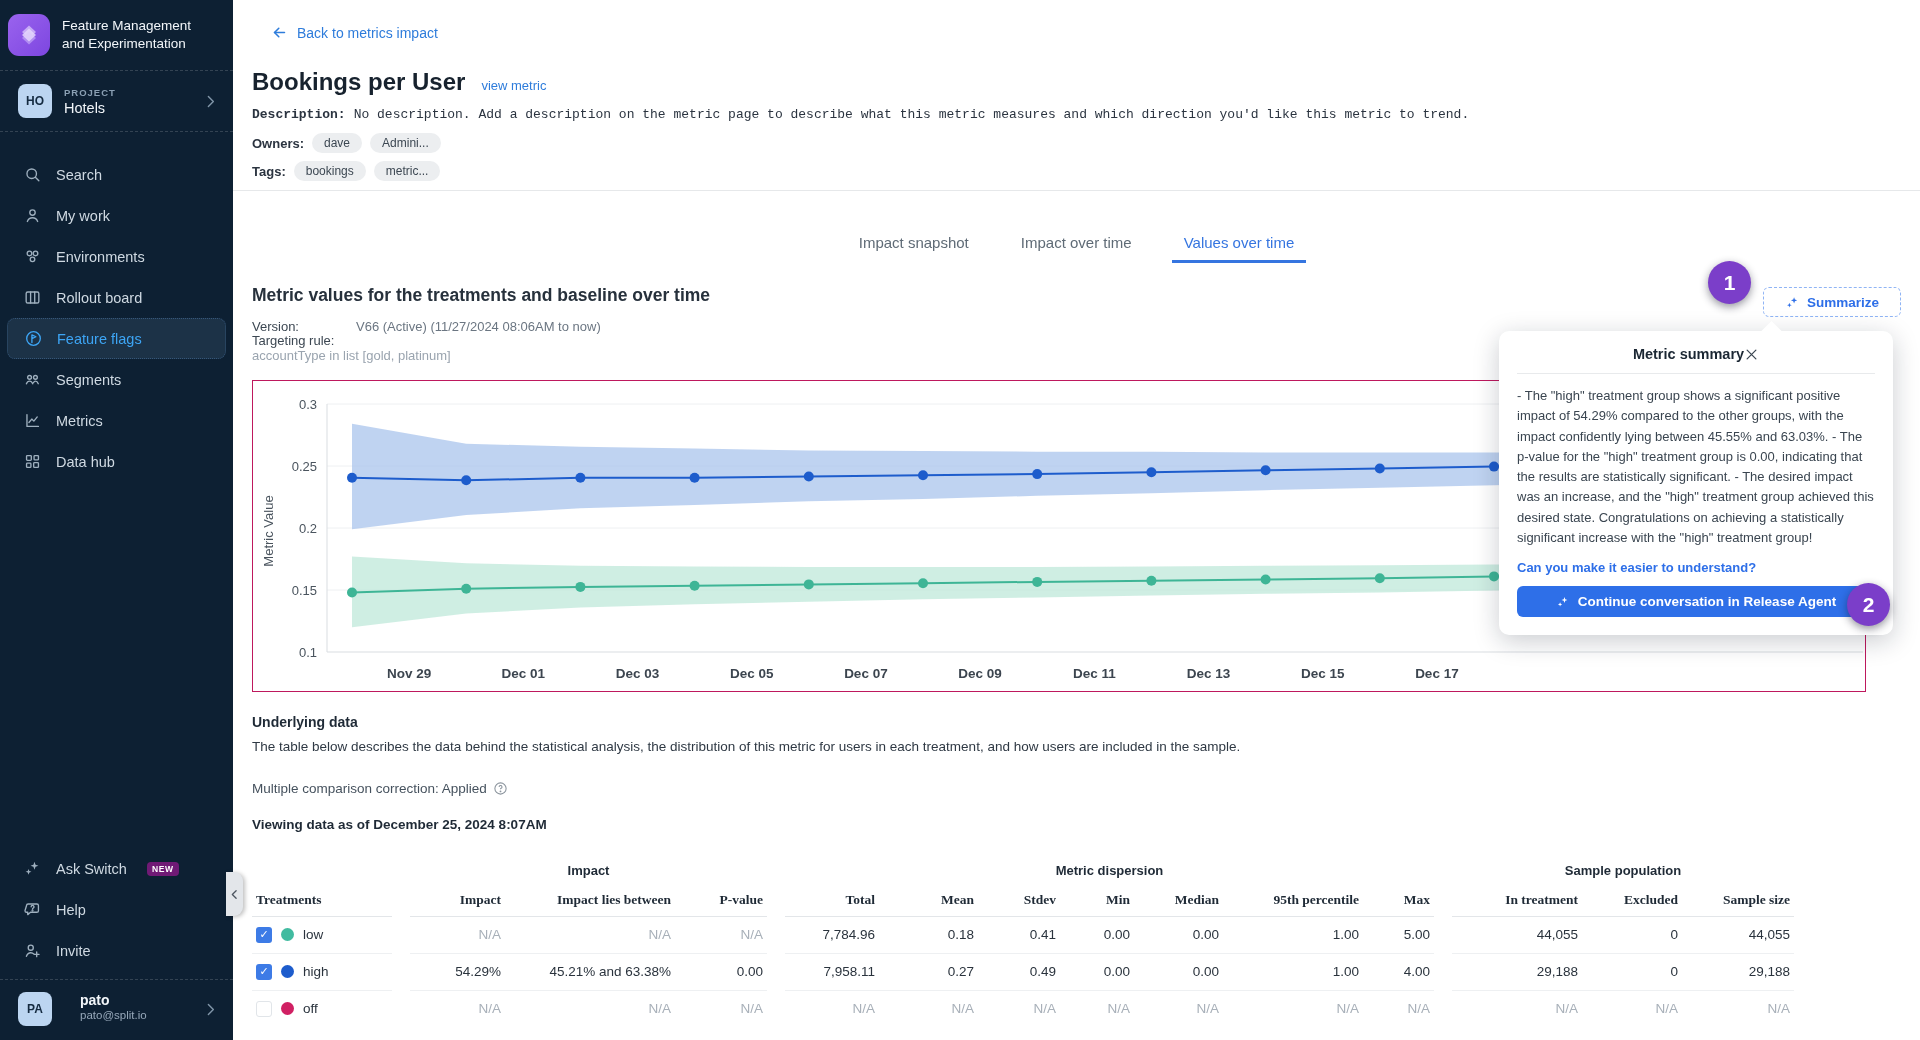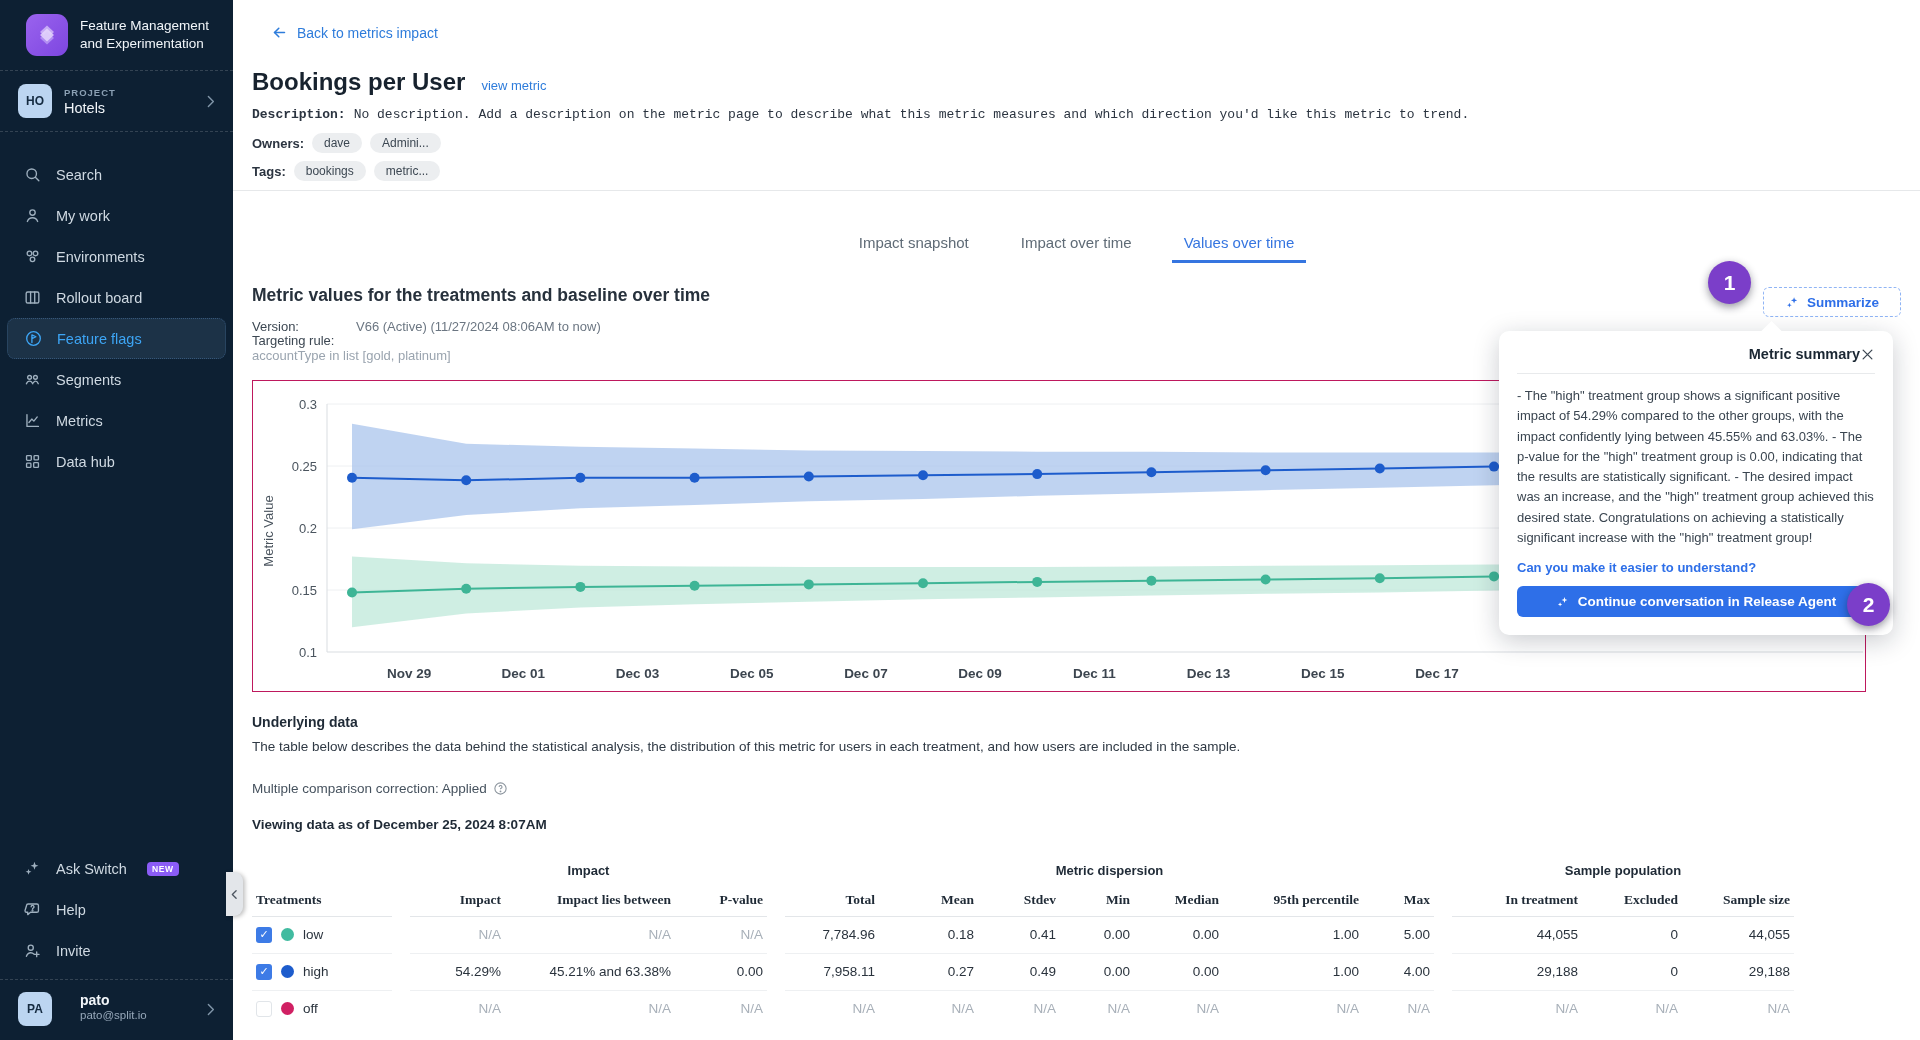--- a/index.html
+++ b/index.html
@@ -1,37 +1,37 @@
 <!DOCTYPE html>
 <html><head>
 <meta charset="utf-8">
 <style>
   * { margin:0; padding:0; box-sizing:border-box; }
   html,body { width:1920px; height:1040px; font-family:"Liberation Sans",sans-serif; background:#fff; overflow:hidden; }
   #app { position:relative; width:1920px; height:1040px; background:#fff; }
 
   
   .sidebar { position:absolute; left:0; top:0; width:233px; height:1040px; background:#0d2033; color:#cfd9e2; display:flex; flex-direction:column; z-index:5; }
-  .logo-row { display:flex; align-items:center; gap:12px; padding:14px 16px 14px 26px; }
+  .logo-row { display:flex; align-items:center; gap:12px; padding:14px 16px 14px 8px; }
   .logo-badge { width:42px; height:42px; border-radius:11px; background:linear-gradient(135deg,#9a63ee,#7d46e0); flex:0 0 auto; display:flex; align-items:center; justify-content:center; }
   .logo-title { font-size:13.5px; line-height:1.35; color:#f2f6fa; font-weight:500; }
   .side-divider { border-top:1px dashed rgba(255,255,255,.16); margin:0; }
   .project-row { display:flex; align-items:center; gap:12px; padding:13px 14px 13px 18px; cursor:pointer; }
   .sq-badge { width:34px; height:34px; border-radius:8px; background:#bcd5f1; color:#142a40; font-weight:bold; font-size:12px; display:flex; align-items:center; justify-content:center; flex:0 0 auto; }
   .project-meta { flex:1; }
   .project-label { font-size:9.5px; letter-spacing:1px; color:#8ba0b4; font-weight:600; }
   .project-name { font-size:14.5px; color:#f2f6fa; margin-top:2px; }
   .chev { color:#8196a9; display:flex; align-items:center; }
   .nav { padding:22px 0 0 0; flex:1; }
   .nav-item { display:flex; align-items:center; gap:14px; height:41px; padding:0 14px 0 22px; font-size:14.5px; color:#cfd9e2; cursor:pointer; }
   .nav-item .nav-icon { width:20px; height:20px; color:#9fb0bf; display:flex; align-items:center; justify-content:center; }
   .nav-item.active { margin:0 7px; padding-left:15px; background:#1c3247; border:1px dotted #35567a; border-radius:8px; color:#3da5f5; }
   .nav-item.active .nav-icon { color:#3da5f5; }
   .nav-footer { padding-bottom:8px; }
-  .new-badge { background:#8b5cf6; color:#fff; font-size:8.5px; font-weight:bold; letter-spacing:.6px; border-radius:4px; padding:2px 5px; margin-left:6px; }
+  .new-badge { background:#701a75; color:#fff; font-size:8.5px; font-weight:bold; letter-spacing:.6px; border-radius:4px; padding:2px 5px; margin-left:6px; }
   .user-row { display:flex; gap:28px; padding:12px 14px 14px 18px; border-top:1px dashed rgba(255,255,255,.16); cursor:pointer; }
   .user-name { font-size:14px; color:#f2f6fa; font-weight:600; }
   .user-email { font-size:11.5px; color:#97a8ba; margin-top:1px; }
   .collapse-handle { position:absolute; left:226px; top:872px; width:17px; height:44px; background:#e3e6ea; border-radius:0 9px 9px 0; box-shadow:2px 1px 4px rgba(0,0,0,.25); display:flex; align-items:center; justify-content:center; color:#4c5560; z-index:6; cursor:pointer; }
 
   
   .back-row { position:absolute; left:271px; top:24px; display:flex; align-items:center; gap:9px; color:#2e7cdb; font-size:14px; cursor:pointer; }
   .title-row { position:absolute; left:252px; top:68px; display:flex; align-items:baseline; gap:16px; }
   .page-title { font-size:24px; font-weight:bold; color:#17222e; }
   .view-metric { font-size:13px; color:#2e7cdb; cursor:pointer; }
@@ -53,21 +53,21 @@
   .kv-val-light { color:#9aa4af; }
   .summarize-btn { position:absolute; left:1763px; top:287px; width:138px; height:30px; border:1px dashed #8fb4f5; border-radius:6px; background:#fff; color:#2e6fe8; font-size:13.5px; font-weight:600; display:flex; align-items:center; justify-content:center; gap:7px; cursor:pointer; }
   .num-badge { position:absolute; width:43px; height:43px; border-radius:50%; background:#7b3ec9; box-shadow:0 3px 8px rgba(20,20,40,.45); color:#fff; font-size:21px; font-weight:bold; display:flex; align-items:center; justify-content:center; z-index:30; }
 
   
   .chart-box { position:absolute; left:252px; top:380px; width:1614px; height:312px; border:1px solid #be185d; background:#fff; }
 
   
   .popup { position:absolute; left:1499px; top:331px; width:394px; background:#fff; border-radius:10px; box-shadow:0 6px 26px rgba(15,25,40,.22); padding:15px 18px 18px 18px; z-index:20; }
   .popup-caret { position:absolute; top:-7px; left:265px; width:15px; height:15px; background:#fff; transform:rotate(45deg); }
-  .popup-head { display:flex; align-items:center; justify-content:flex-end; }
+  .popup-head { display:flex; align-items:center; justify-content:center; }
   .popup-title { font-size:14.5px; font-weight:bold; color:#1b2733; }
   .popup-close { color:#3c4752; cursor:pointer; display:flex; }
   .popup-sep { border-top:1px solid #e8eaec; margin:11px 0 12px 0; }
   .popup-body { font-size:13px; line-height:1.56; color:#3a4550; }
   .popup-link { margin-top:12px; font-size:13px; font-weight:bold; color:#2e6fe8; cursor:pointer; }
   .popup-btn { margin-top:11px; width:100%; height:31px; background:#2e6fe8; border:none; border-radius:6px; color:#fff; font-size:13.5px; font-weight:600; font-family:"Liberation Sans",sans-serif; display:flex; align-items:center; justify-content:center; gap:8px; cursor:pointer; }
 
   
   .ud-title { position:absolute; left:252px; top:714px; font-size:14px; font-weight:bold; color:#1f2a36; }
   .ud-desc { position:absolute; left:252px; top:739px; font-size:13.5px; color:#2f3944; width:1160px; }

